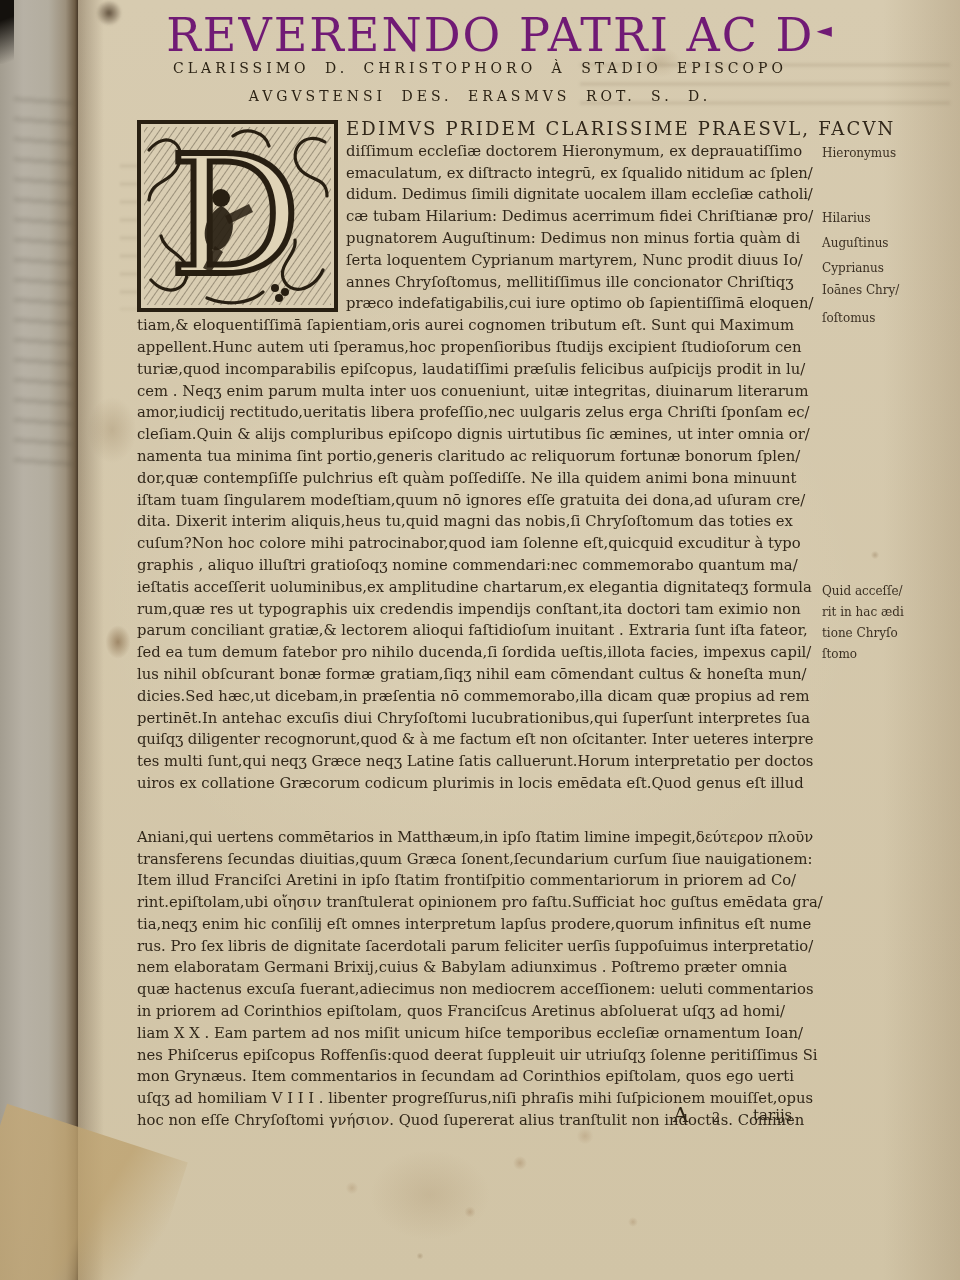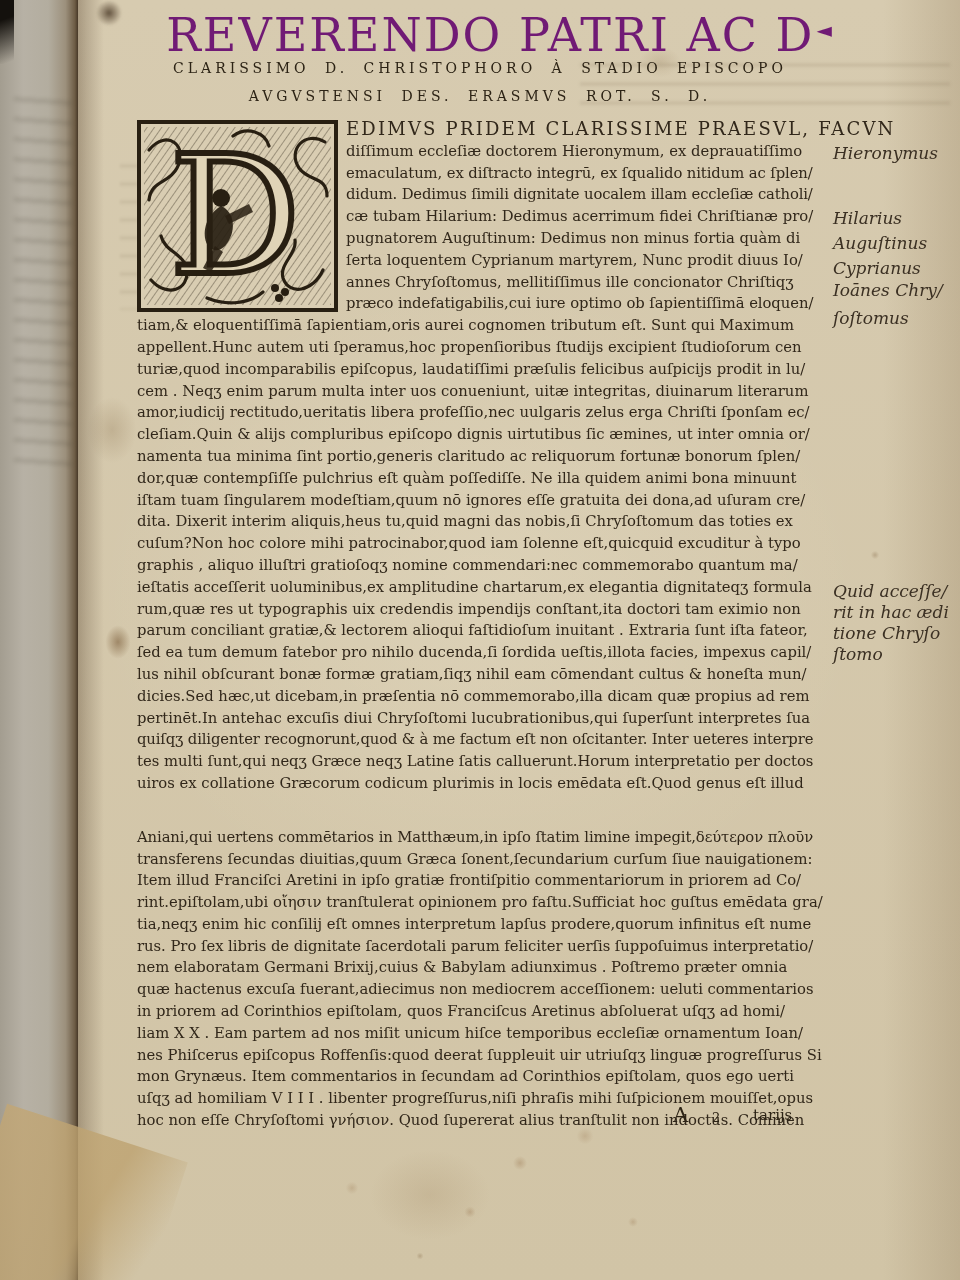--- a/index.html
+++ b/index.html
@@ -50,21 +50,21 @@
   .subtitle.s1{top:60px;}
   .subtitle.s2{top:88px;}
 
   .text-block{position:absolute;left:137px;top:118px;width:676px;}
   .bodyline{display:block;height:21.8px;line-height:21.8px;font-size:14.8px;white-space:nowrap;overflow:visible;}
   .bodyline.ind{margin-left:209px;}
   .bodyline.caps{letter-spacing:2.2px;font-size:18px;}
   .dropcap{position:absolute;left:0;top:2px;width:201px;height:192px;}
 
   .marginalia{position:absolute;left:818px;top:0;width:142px;}
-  .margin-note{position:absolute;left:15px;font-style:italic;font-size:17px;line-height:15px;color:#3b3023;white-space:nowrap;}
+  .margin-note{position:absolute;left:4px;font-size:12px;line-height:15px;color:#3b3023;white-space:nowrap;}
 
   .signature{position:absolute;left:137px;top:1103px;width:676px;height:30px;}
   .sig-letter{position:absolute;left:536px;top:0;font-size:21px;color:#2c2315;}
   .sig-num{position:absolute;left:575px;top:7px;font-size:13px;color:#2c2315;}
   .catchword{position:absolute;left:616px;top:3px;font-size:15px;color:#2c2315;}
 </style>
 </head>
 <body>
 
 <div class="facing"></div>
@@ -139,29 +139,29 @@
       <div class="bodyline">parum conciliant gratiæ,&amp; lectorem alioqui faſtidioſum inuitant . Extraria ſunt iſta fateor,</div>
       <div class="bodyline">ſed ea tum demum fatebor pro nihilo ducenda,ſi ſordida ueſtis,illota facies, impexus capil/</div>
       <div class="bodyline">lus nihil obſcurant bonæ formæ gratiam,ſiqʒ nihil eam cōmendant cultus &amp; honeſta mun/</div>
       <div class="bodyline">dicies.Sed hæc,ut dicebam,in præſentia nō commemorabo,illa dicam quæ propius ad rem</div>
       <div class="bodyline">pertinēt.In antehac excuſis diui Chryſoſtomi lucubrationibus,qui ſuperſunt interpretes ſua</div>
       <div class="bodyline" style="letter-spacing: -0.132px;">quiſqʒ diligenter recognorunt,quod &amp; à me factum eſt non oſcitanter. Inter ueteres interpre</div>
       <div class="bodyline" style="letter-spacing: -0.022px;">tes multi ſunt,qui neqʒ Græce neqʒ Latine ſatis calluerunt.Horum interpretatio per doctos</div>
       <div class="bodyline">uiros ex collatione Græcorum codicum plurimis in locis emēdata eſt.Quod genus eſt illud</div>
       <div class="bodyline" style="letter-spacing: -0.103px; margin-top: 32px;">Aniani,qui uertens commētarios in Matthæum,in ipſo ſtatim limine impegit,δεύτερον πλοῦν</div>
       <div class="bodyline" style="letter-spacing: -0.024px;">transferens ſecundas diuitias,quum Græca ſonent,ſecundarium curſum ſiue nauigationem:</div>
-      <div class="bodyline">Item illud Franciſci Aretini in ipſo gratiæ frontiſpitio commentariorum in priorem ad Co/</div>
+      <div class="bodyline">Item illud Franciſci Aretini in ipſo ſtatim frontiſpitio commentariorum in priorem ad Co/</div>
       <div class="bodyline">rint.epiſtolam,ubi οἴησιν tranſtulerat opinionem pro faſtu.Sufficiat hoc guſtus emēdata gra/</div>
       <div class="bodyline">tia,neqʒ enim hic conſilij eſt omnes interpretum lapſus prodere,quorum infinitus eſt nume</div>
       <div class="bodyline" style="letter-spacing: -0.032px;">rus. Pro ſex libris de dignitate ſacerdotali parum feliciter uerſis ſuppoſuimus interpretatio/</div>
       <div class="bodyline">nem elaboratam Germani Brixij,cuius &amp; Babylam adiunximus . Poſtremo præter omnia</div>
       <div class="bodyline" style="letter-spacing: -0.06px;">quæ hactenus excuſa fuerant,adiecimus non mediocrem acceſſionem: ueluti commentarios</div>
       <div class="bodyline">in priorem ad Corinthios epiſtolam, quos Franciſcus Aretinus abſoluerat uſqʒ ad homi/</div>
       <div class="bodyline">liam X X . Eam partem ad nos miſit unicum hiſce temporibus eccleſiæ ornamentum Ioan/</div>
-      <div class="bodyline" style="letter-spacing: -0.011px;">nes Phiſcerus epiſcopus Roffenſis:quod deerat ſuppleuit uir utriuſqʒ linguæ progreſſurus Si</div>
+      <div class="bodyline" style="letter-spacing: -0.011px;">nes Phiſcerus epiſcopus Roffenſis:quod deerat ſuppleuit uir utriuſqʒ ſolenne peritiſſimus Si</div>
       <div class="bodyline">mon Grynæus. Item commentarios in ſecundam ad Corinthios epiſtolam, quos ego uerti</div>
       <div class="bodyline">uſqʒ ad homiliam V I I I . libenter progreſſurus,niſi phraſis mihi ſuſpicionem mouiſſet,opus</div>
       <div class="bodyline">hoc non eſſe Chryſoſtomi γνήσιον. Quod ſupererat alius tranſtulit non indoctus. Commen</div>
     </div>
 </div>
 
 <div class="marginalia">
     <span class="margin-note" style="top: 146px;">Hieronymus</span>
     <span class="margin-note" style="top: 211px;">Hilarius</span>
     <span class="margin-note" style="top: 236px;">Auguſtinus</span>

